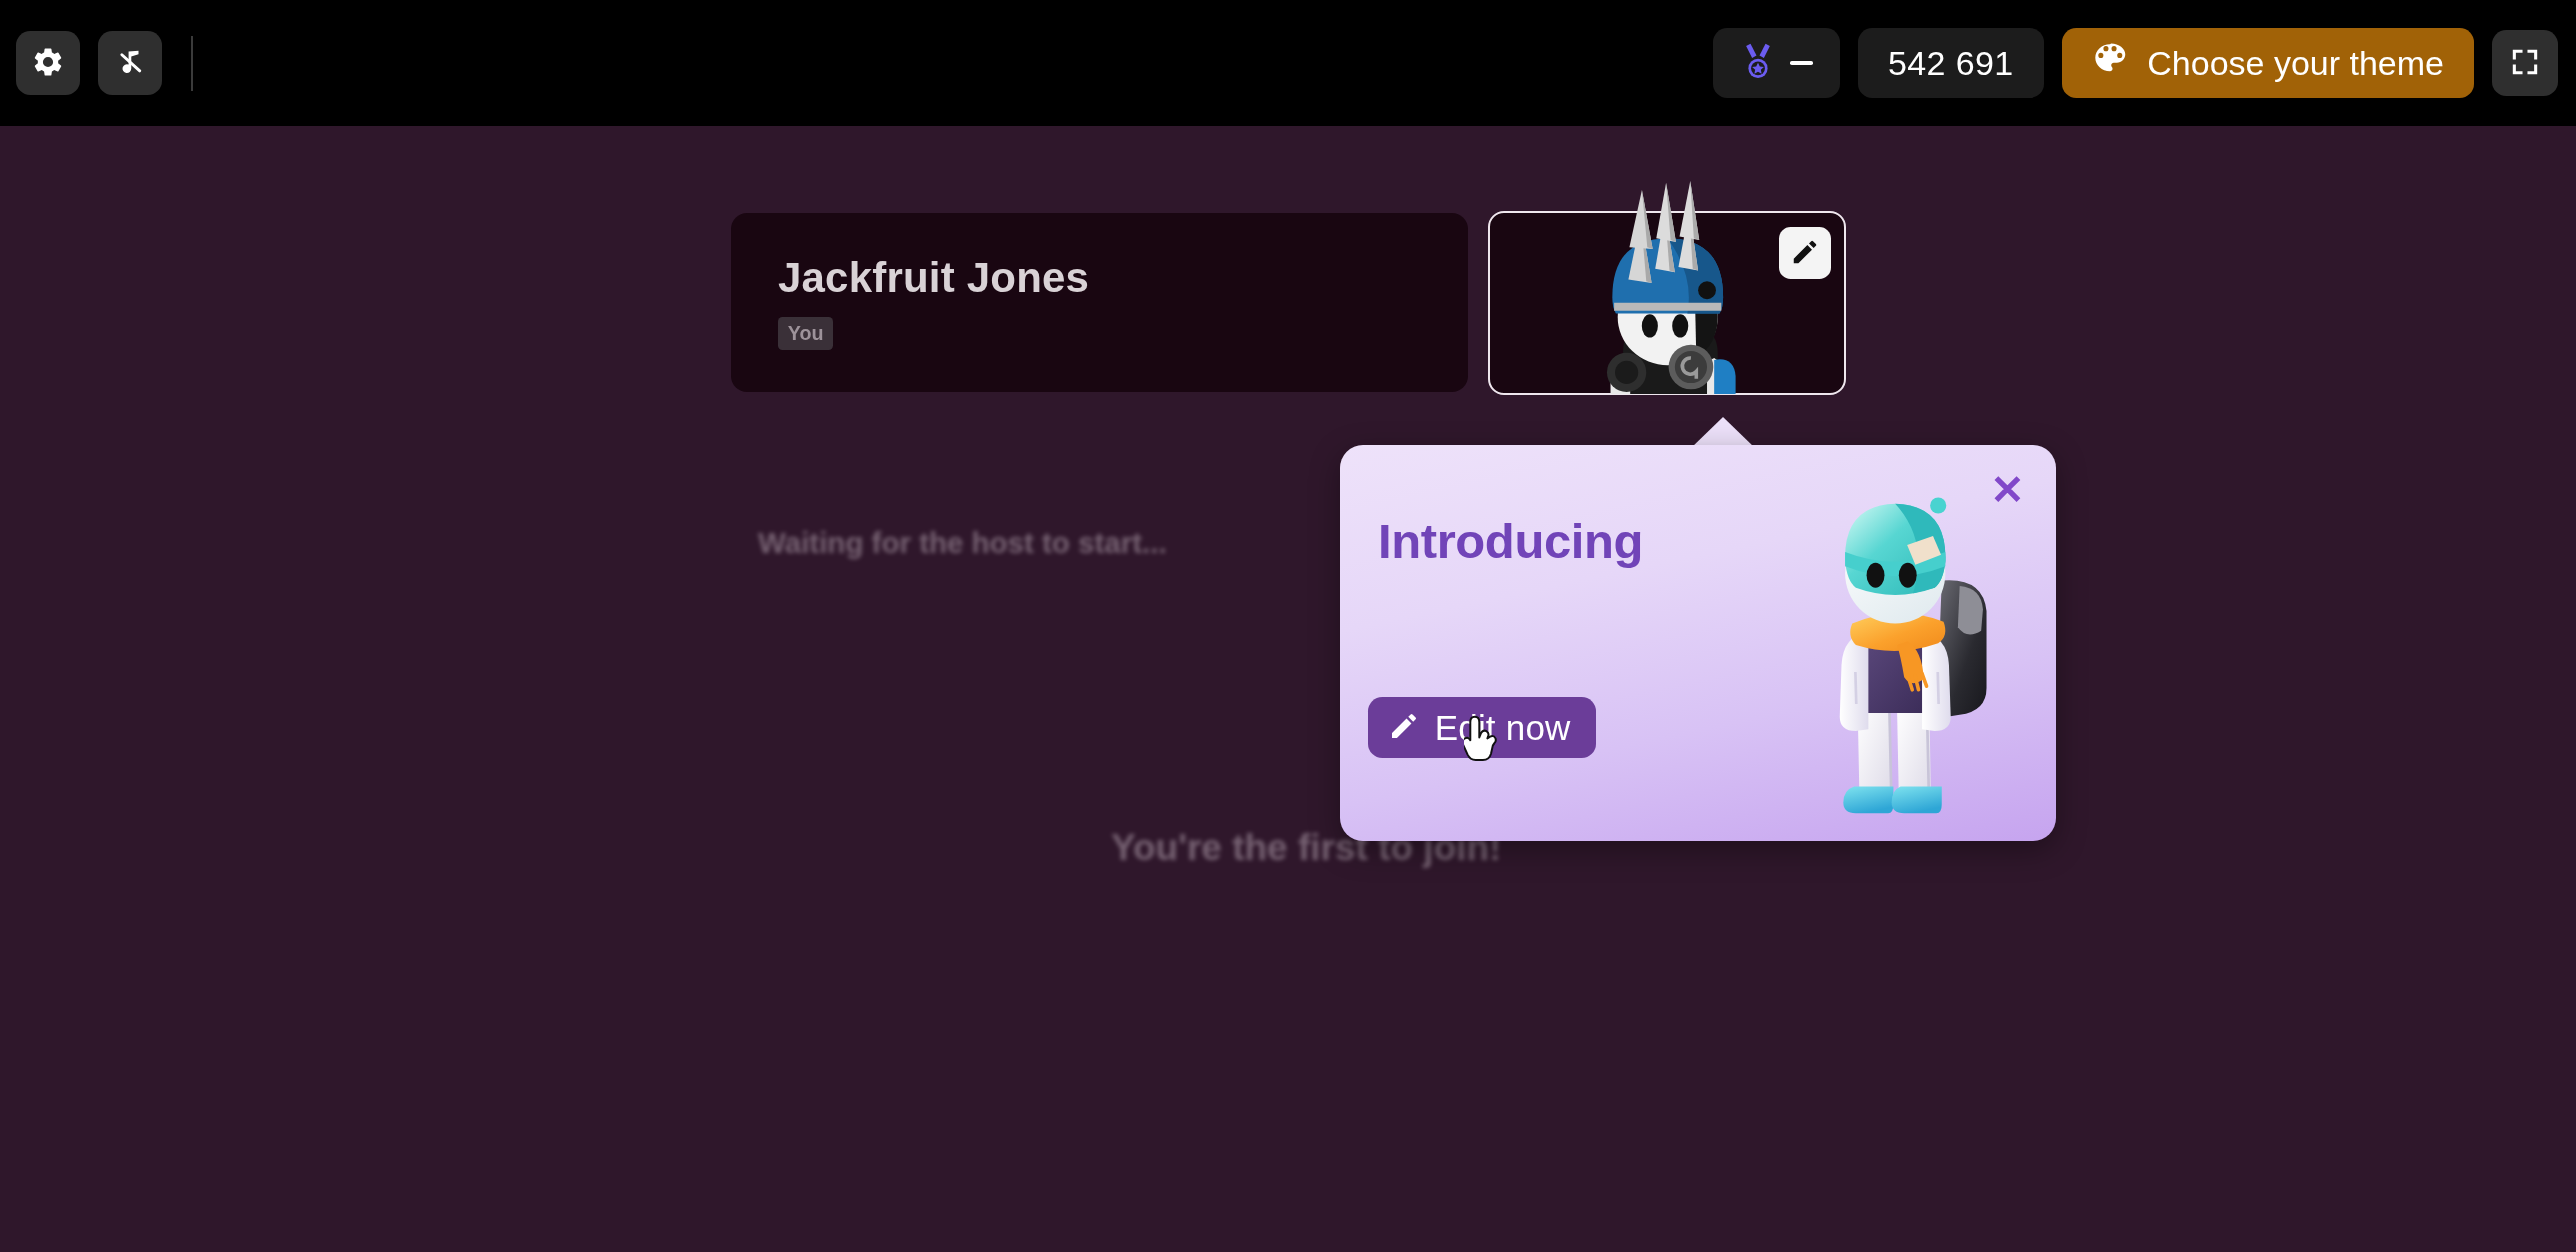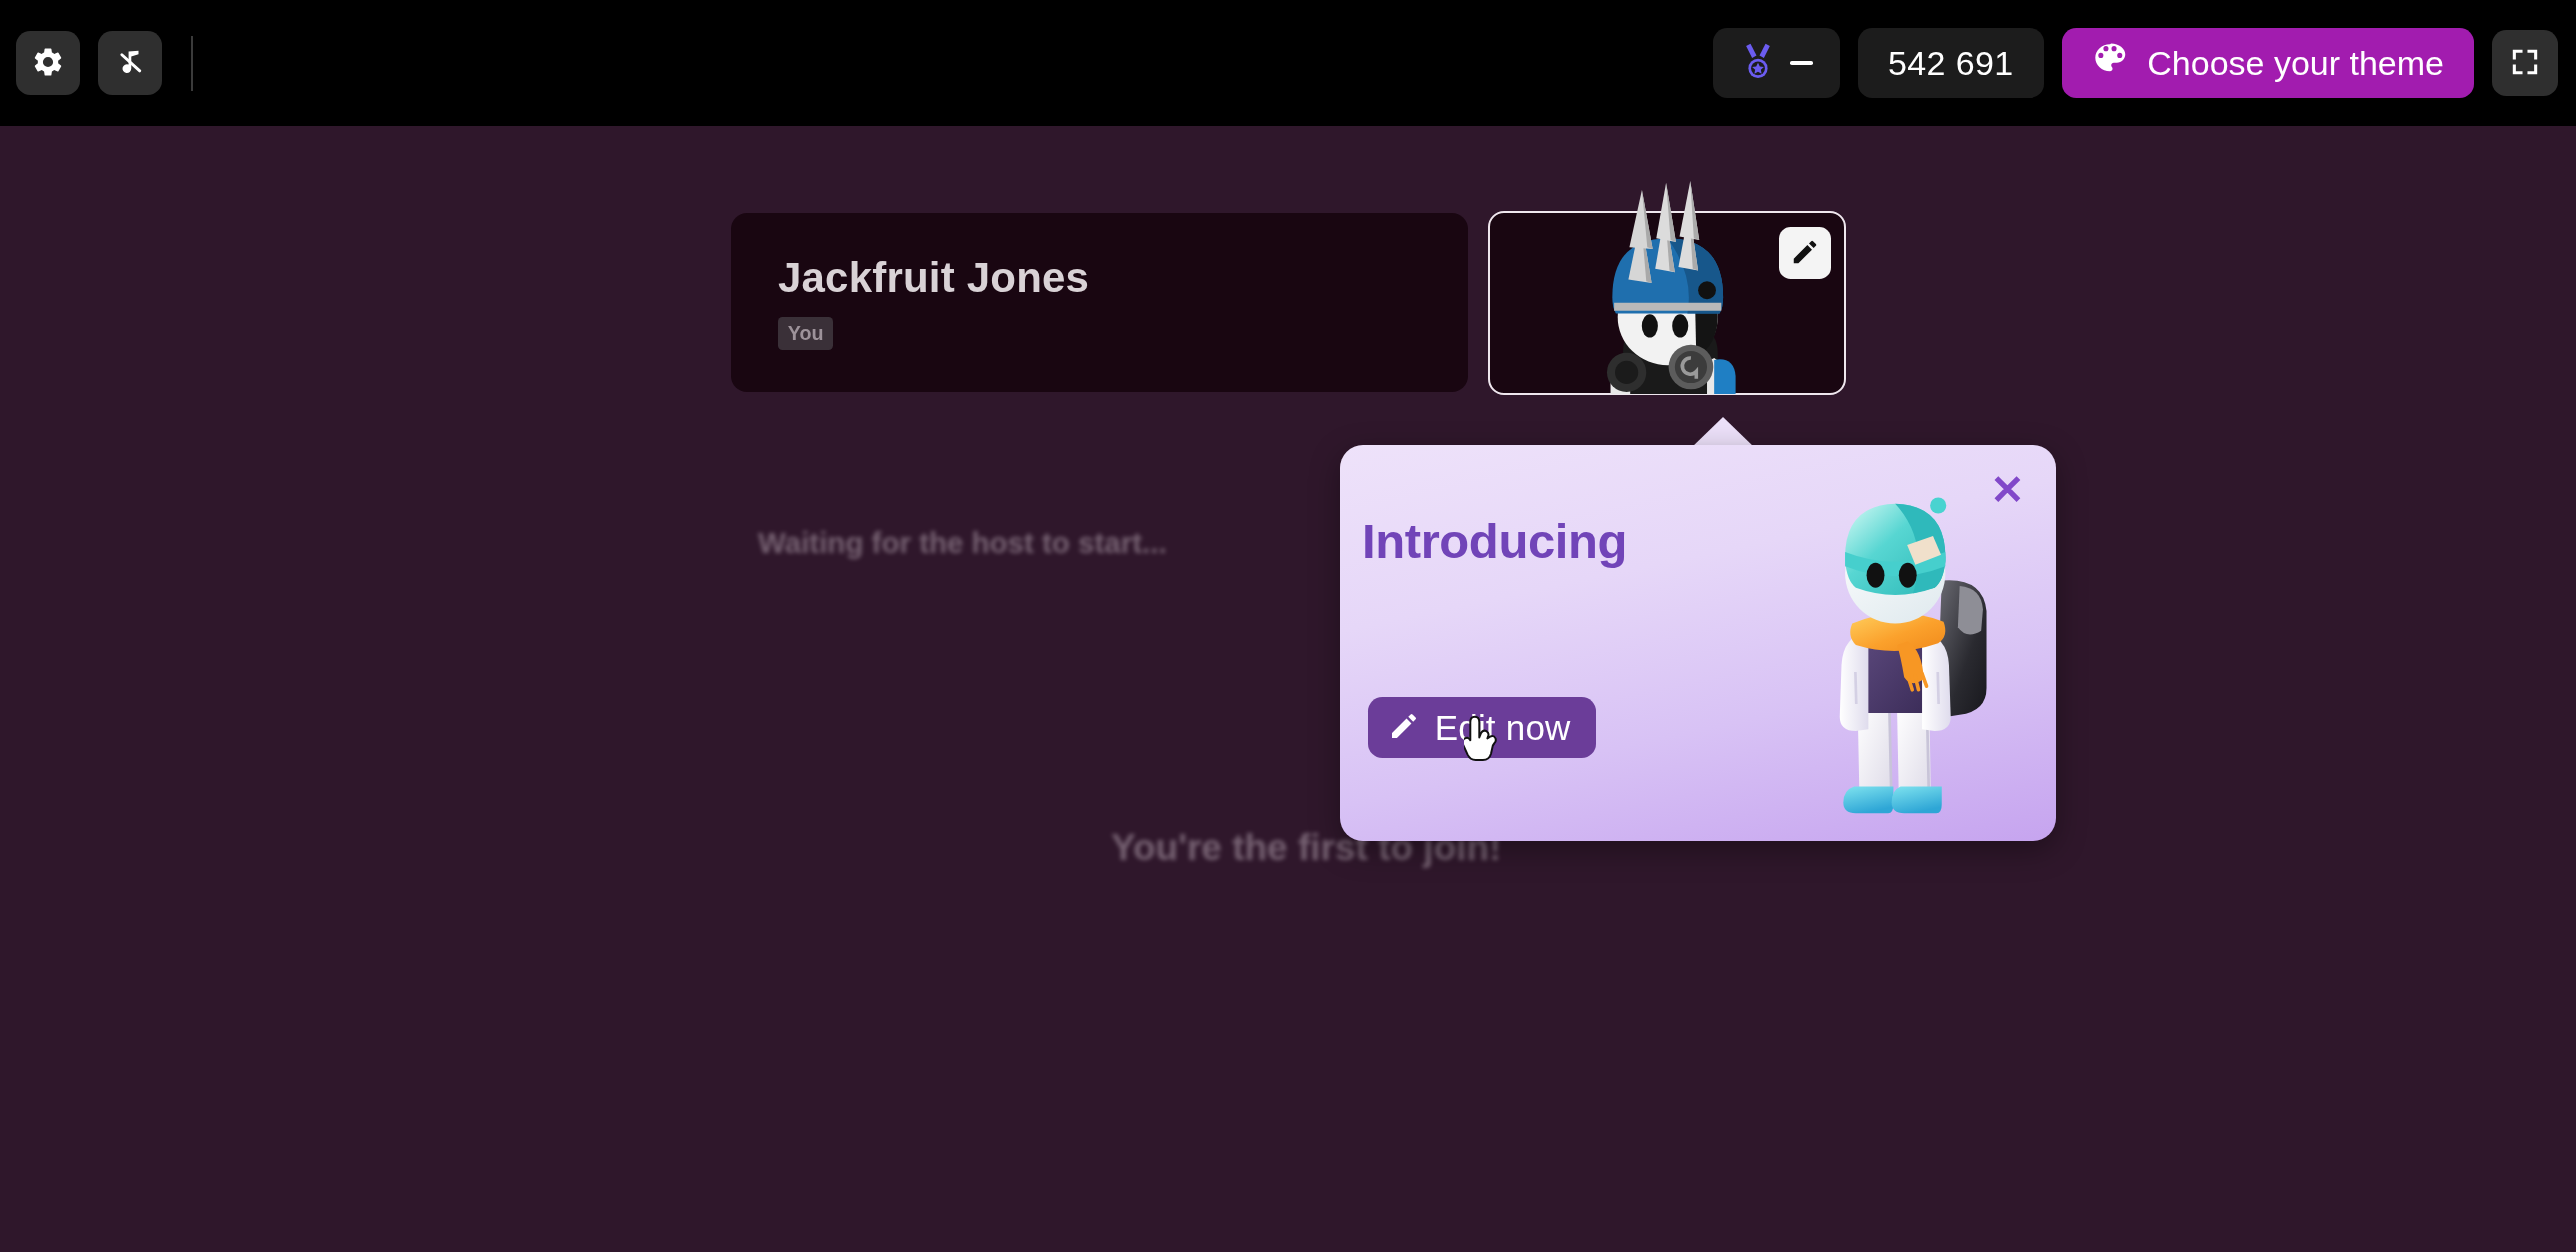--- a/index.html
+++ b/index.html
@@ -56,21 +56,21 @@
     display: inline-block;
     width: 23px; height: 4.5px;
     background: #ffffff;
     border-radius: 1.8px;
   }
   .pill.code {
     font-size: 34px; font-weight: 400; letter-spacing: 0.4px;
     padding: 0 30px;
   }
   .pill.theme {
-    background: #a21caf;
+    background: #a16207;
     font-size: 34px;
     gap: 19.7px;
     padding: 0 30px;
   }
   .pill.fs {
     width: 66px; height: 66px;
     padding: 0; justify-content: center;
     background: #2f2f2f;
   }
 
@@ -183,21 +183,21 @@
   }
   .popup-close-x {
     font-size: 41px;
     font-weight: 800;
     color: #8148c9;
     line-height: 1;
     font-family: "Liberation Sans", sans-serif;
   }
   .popup-title-wrap {
     position: absolute;
-    left: 22px; top: 70px;
+    left: 38px; top: 70px;
   }
   .popup-title-1 {
     font-size: 49px;
     font-weight: 700;
     color: #7144b8;
     line-height: 1.08;
     letter-spacing: -0.4px;
   }
   .popup-title-2 {
     font-size: 49px;

